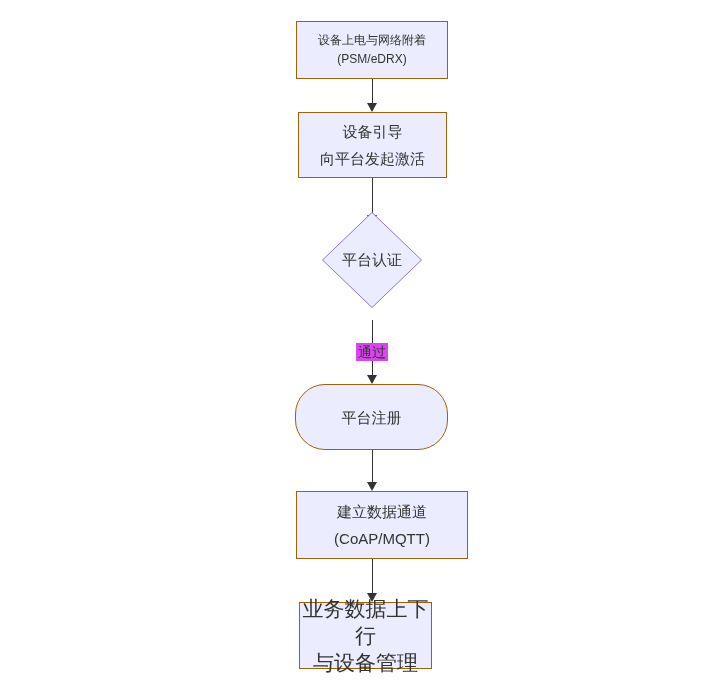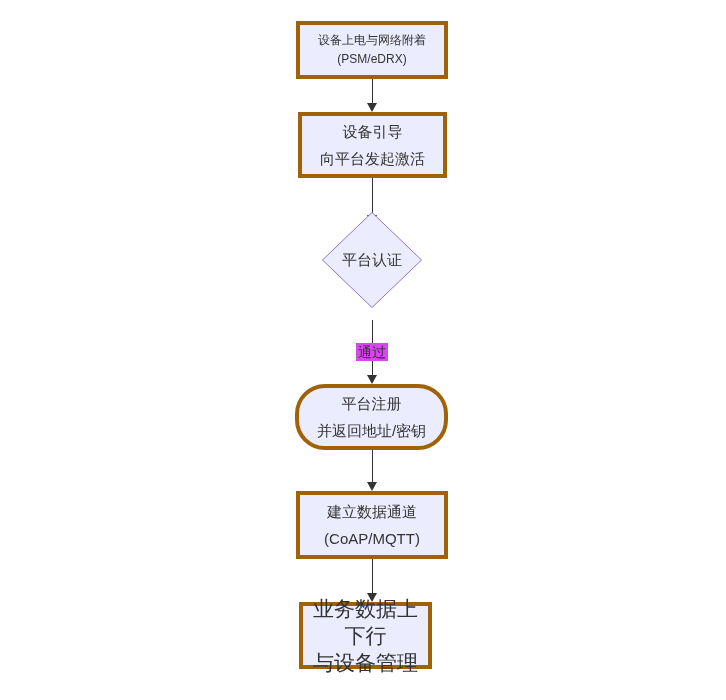--- a/index.html
+++ b/index.html
@@ -8,33 +8,33 @@
     width: 726px;
     height: 700px;
     background: #ffffff;
     font-family: "Liberation Sans", "DejaVu Sans", sans-serif;
     color: #333333;
     overflow: hidden;
   }
   .node-rect {
     position: absolute;
     background: #ececff;
-    border: 4px solid #a16207;
+    border: 1px solid #a16207;
     box-sizing: border-box;
     display: flex;
     flex-direction: column;
     align-items: center;
     justify-content: center;
     text-align: center;
     z-index: 1;
   }
   .n1 { left: 296px; top: 21px;  width: 152px; height: 58px; font-size: 12px; line-height: 19px; }
   .n2 { left: 298px; top: 112px; width: 149px; height: 66px; font-size: 15px; line-height: 27px; }
   .n3 { left: 295px; top: 384px; width: 153px; height: 66px; font-size: 15px; line-height: 27px; border-radius: 30px; }
-  .n4 { left: 296px; top: 491px; width: 152px; height: 68px; font-size: 15px; line-height: 27px; }
+  .n4 { left: 296px; top: 491px; width: 172px; height: 68px; font-size: 15px; line-height: 27px; }
   .n5 { left: 299px; top: 602px; width: 133px; height: 67px; font-size: 21px; line-height: 27px; }
 
   .diamond-wrap {
     position: absolute;
     left: 322px; top: 212px;
     width: 100px; height: 96px;
     z-index: 1;
   }
   .diamond-wrap svg { position: absolute; left: 0; top: 0; display: block; }
   .diamond-text {
@@ -107,21 +107,20 @@
   </div>
 
   <div class="edge e3">
     <div class="line"></div>
     <div class="arrowhead"></div>
   </div>
   <div class="edge-label">通过</div>
 
   <div class="node-rect n3">
     <div>平台注册</div>
-    <div>并返回地址/密钥</div>
   </div>
 
   <div class="edge e4">
     <div class="line"></div>
     <div class="arrowhead"></div>
   </div>
 
   <div class="node-rect n4">
     <div>建立数据通道</div>
     <div>(CoAP/MQTT)</div>

